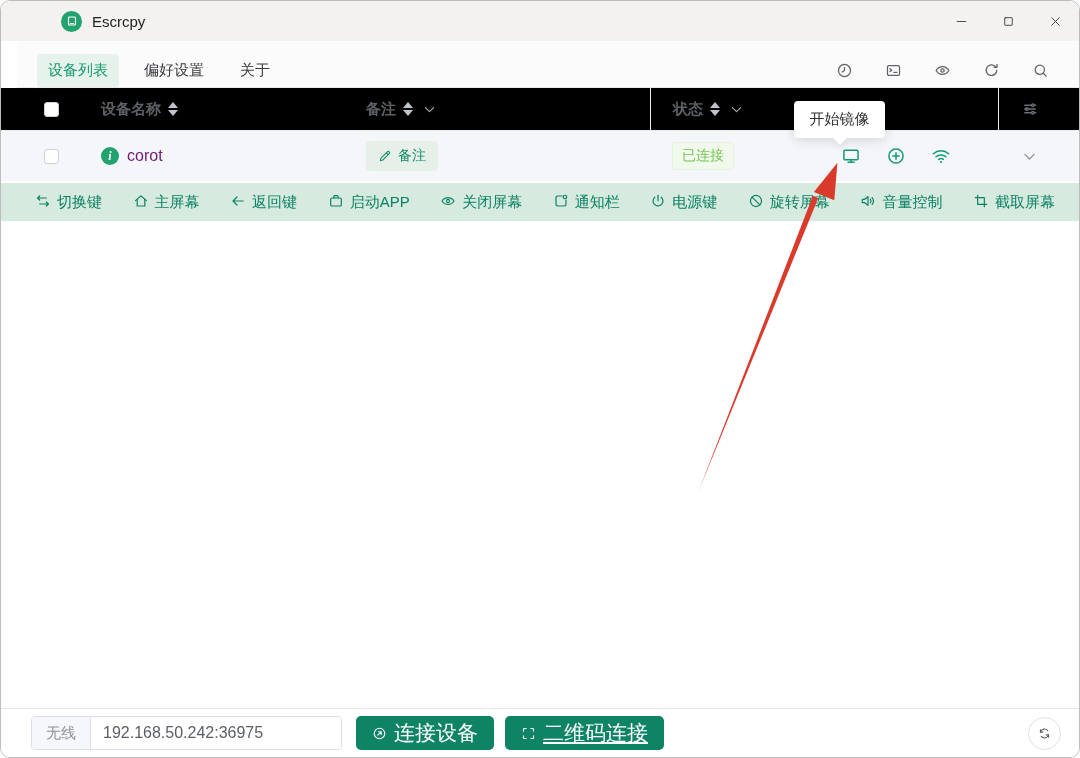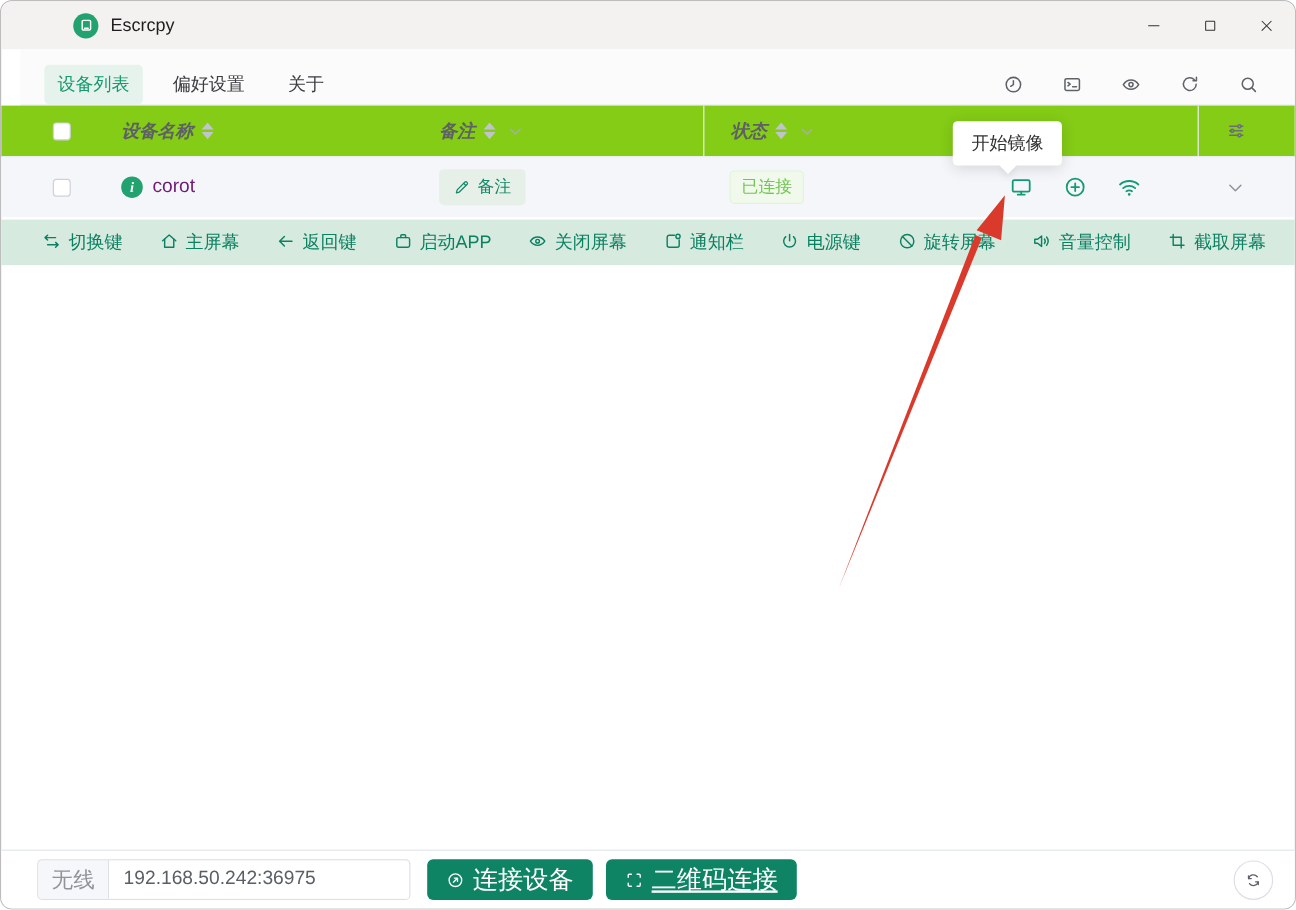--- a/index.html
+++ b/index.html
@@ -19,26 +19,26 @@
 
   
   .tabbar { position:absolute; left:16px; top:40px; right:0; height:47px; background:#fbfbfb; display:flex; align-items:flex-end; border-bottom:1px solid #e8eaed; }
   .tabs { display:flex; gap:14px; margin-left:20px; }
   .tab { font-size:15px; color:#3b3b40; padding:7px 11px; border-radius:4px; background:transparent; border:none; cursor:default; }
   .tab.active { background:#e5f3ec; color:#17996f; }
   .quick { margin-left:auto; margin-right:14px; display:flex; }
   .qbtn { width:49px; height:34px; display:flex; align-items:center; justify-content:center; color:#5f6368; font-size:17px; background:transparent; border:none; }
 
   
-  .thead { position:absolute; left:0; top:87px; right:0; height:43px; background:#84cc16; border-bottom:1px solid #ecedf1; display:flex; align-items:center; font-size:15px; color:#5d6166; font-weight:700;font-style:italic; }
+  .thead { position:absolute; left:0; top:87px; right:0; height:43px; background:#000000; border-bottom:1px solid #ecedf1; display:flex; align-items:center; font-size:15px; color:#5d6166; font-weight:700; }
   .cell { display:flex; align-items:center; height:100%; }
   .c-check   { position:absolute; left:20px;  width:60px;  justify-content:center; }
   .c-name    { position:absolute; left:80px;  width:265px; padding-left:20px; }
   .c-note    { position:absolute; left:345px; width:268px; padding-left:20px; }
-  .c-status  { position:absolute; left:585px; width:180px; padding-left:22px; }
+  .c-status  { position:absolute; left:649px; width:180px; padding-left:22px; }
   .c-actions { position:absolute; left:795px; width:200px; justify-content:center; gap:25px; }
   .c-more    { position:absolute; left:997px; width:62px;  justify-content:center; }
   .thead .c-status, .thead .c-more { border-left:1px solid #ecedf1; }
   .checkbox { width:15px; height:15px; border:1px solid #cdd2da; border-radius:3px; background:#fff; display:inline-block; }
   .sorter { display:flex; flex-direction:column; gap:2px; margin-left:7px; }
   .car { width:0; height:0; border-left:5px solid transparent; border-right:5px solid transparent; }
   .car.up { border-bottom:6px solid #c0c4cc; }
   .car.dn { border-top:6px solid #c0c4cc; }
   .hd-chev { color:#a8adb5; font-size:15px; margin-left:9px; }
   .filter-ic { color:#6b7077; font-size:18px; }
@@ -60,21 +60,21 @@
   
   .tooltip { position:absolute; left:793px; top:100px; width:91px; height:37px; background:#fff; border-radius:4px; box-shadow:0 2px 12px rgba(0,0,0,.14); display:flex; align-items:center; justify-content:center; font-size:15px; color:#303133; z-index:50; }
   .tooltip::after { content:""; position:absolute; left:50%; bottom:-5px; width:10px; height:10px; background:#fff; transform:translateX(-50%) rotate(45deg); box-shadow:3px 3px 6px rgba(0,0,0,.06); }
 
   
   .arrow-layer { position:absolute; inset:0; z-index:60; pointer-events:none; }
 
   
   .footer { position:absolute; left:0; right:0; bottom:0; height:49px; background:#fff; border-top:1px solid #e2e5ea; display:flex; align-items:center; }
   .addr-group { display:flex; align-items:stretch; height:34px; width:311px; margin-left:30px; border:1px solid #dcdfe6; border-radius:4px; overflow:hidden; background:#fff; }
-  .addr-prefix { width:59px; background:#f5f7fa; border-right:1px solid #dcdfe6; color:#909399; font-size:18px; display:flex; align-items:center; justify-content:center; }
+  .addr-prefix { width:59px; background:#f5f7fa; border-right:1px solid #dcdfe6; color:#909399; font-size:15px; display:flex; align-items:center; justify-content:center; }
   .addr-input { flex:1; border:none; outline:none; font-size:16px; color:#5a5f66; padding:0 12px; font-family:inherit; background:#fff; }
   .g-btn { height:34px; display:inline-flex; align-items:center; gap:7px; background:#0e8465; color:#fff; border:none; border-radius:5px; font-size:21px; padding:0 16px; }
   .g-btn .i { font-size:15px; }
   .btn-connect { margin-left:14px; }
   .btn-qr { margin-left:11px;text-decoration:underline; }
   .sync-btn { margin-left:auto; margin-right:18px; width:33px; height:33px; border-radius:50%; border:1px solid #dcdfe6; background:#fff; color:#5f6368; display:flex; align-items:center; justify-content:center; font-size:15px; }
 </style>
 </head>
 <body>
 

